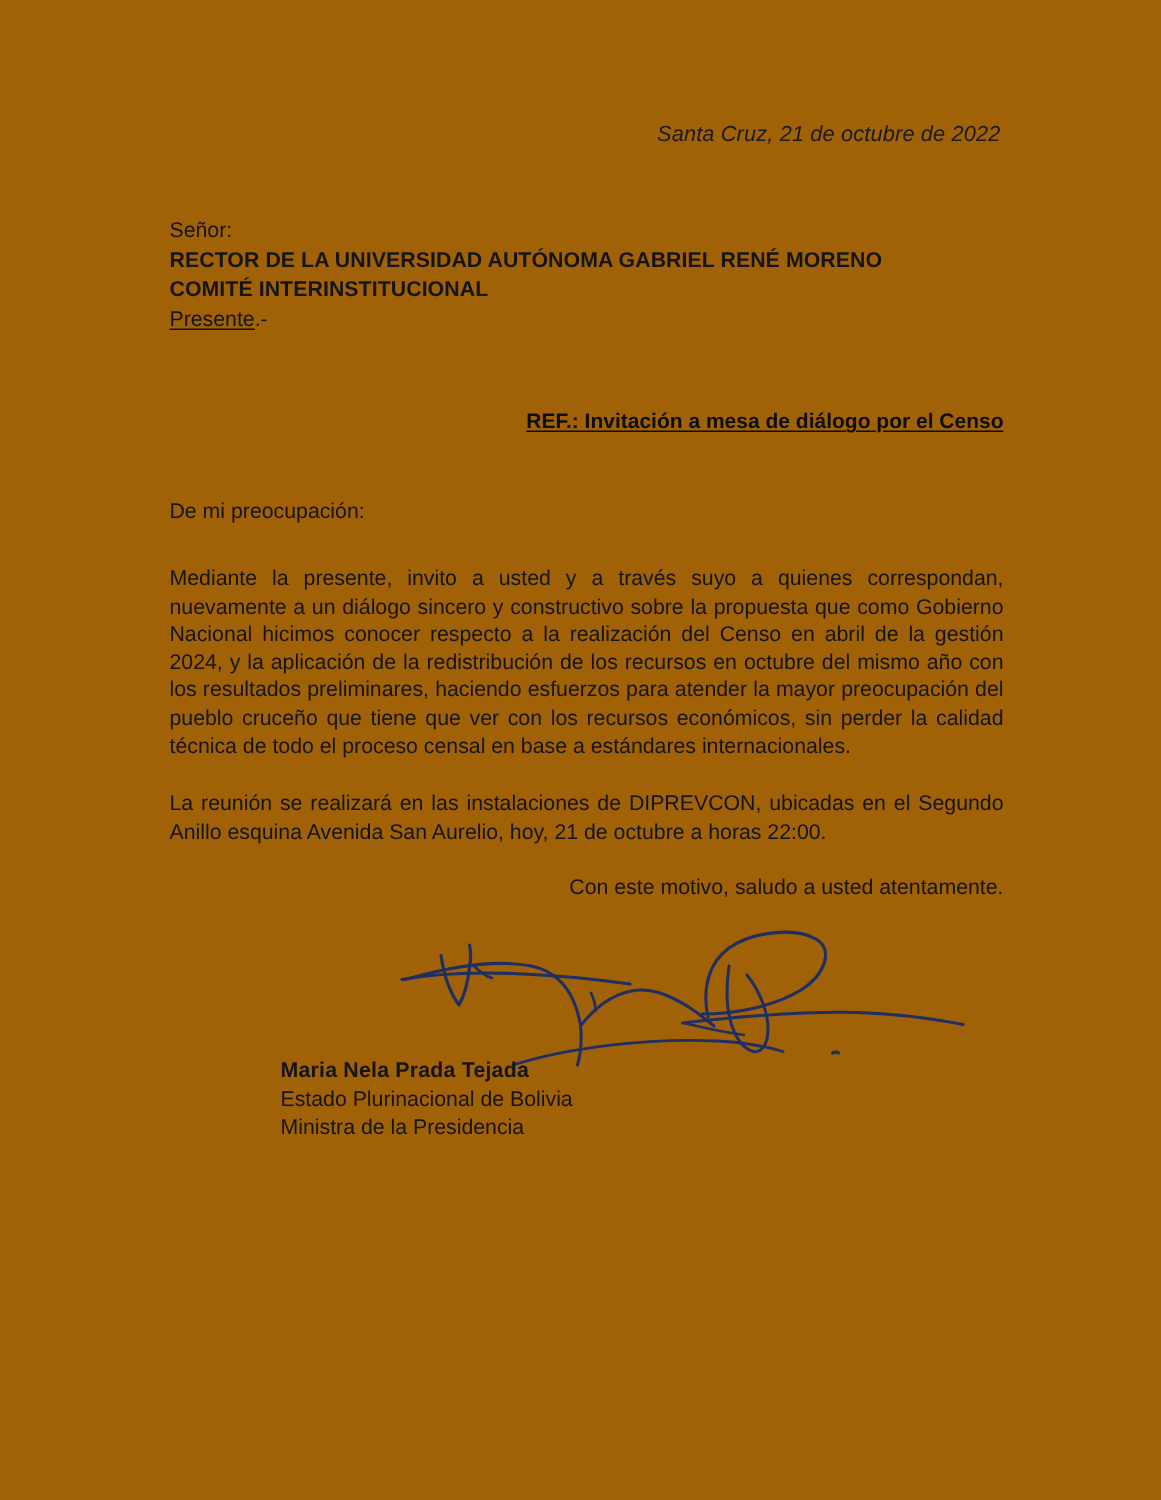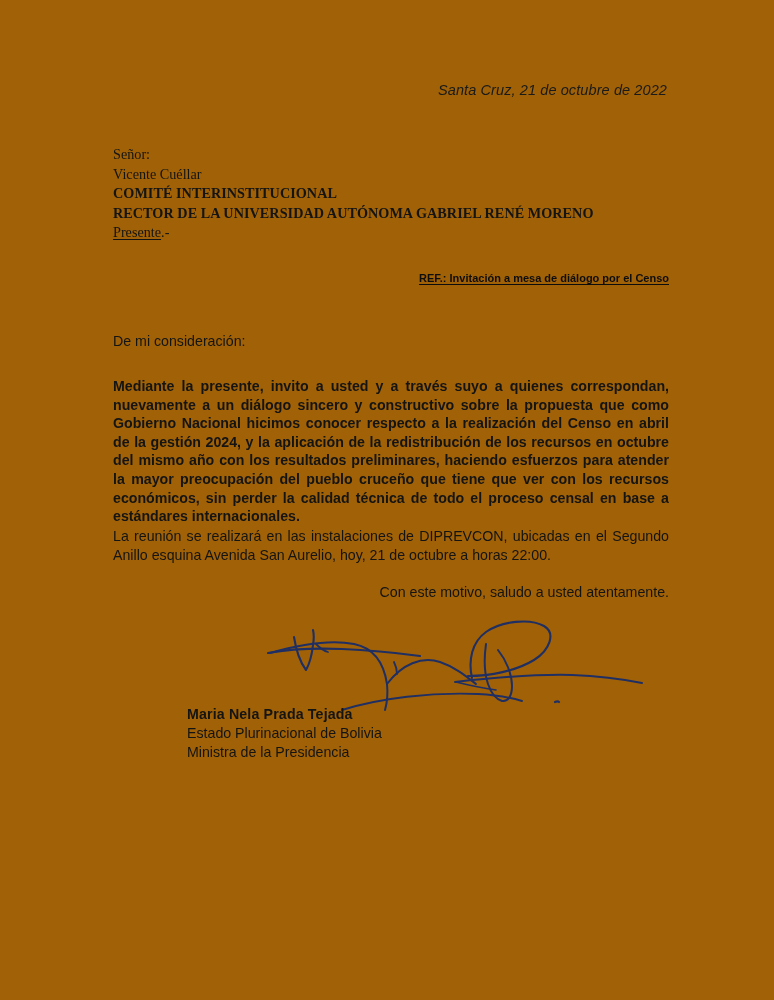--- a/index.html
+++ b/index.html
@@ -34,34 +34,33 @@
 
   
   .addressee {
     position: absolute;
     left: 113px;
     top: 145px;
     width: 560px;
     font-size: 14.2px;
     line-height: 19.6px;
     color: #141414;
-    font-family: Liberation Serif, serif;
   }
   .addressee .ln { display: block; white-space: nowrap; }
   .addressee .bold { font-weight: bold; letter-spacing: 0.05px; }
   .addressee .u { text-decoration: underline; text-underline-offset: 1.5px; }
 
   
   .ref-line {
     position: absolute;
     left: 113px;
     top: 272px;
     width: 556px;
     text-align: right;
-    font-size: 11px;
+    font-size: 14px;
     font-weight: bold;
     color: #0d0d0d;
   }
   .ref-line .u {
     text-decoration: underline;
     text-underline-offset: 2px;
   }
 
   
   .salutation {
@@ -75,21 +74,21 @@
   
   .body-p {
     position: absolute;
     left: 113px;
     width: 556px;
     font-size: 14.2px;
     line-height: 18.6px;
     text-align: justify;
     color: #141414;
   }
-  .body-p.p1 { top: 377px; font-weight: bold; }
+  .body-p.p1 { top: 377px; }
   .body-p.p2 { top: 527px; }
   .body-p.p3 { top: 583px; text-align: right; }
 
   
   .signature-wrap {
     position: absolute;
     left: 250px;
     top: 606px;
     width: 400px;
     height: 112px;
@@ -112,29 +111,28 @@
 </style>
 </head>
 <body>
 
 <div class="page">
 
   <div class="date-line">Santa Cruz, 21 de octubre de 2022</div>
 
   <div class="addressee">
     <span class="ln">Señor:</span>
-    <span class="ln">Vicente Cuéllar</span>
+    <span class="ln bold">RECTOR DE LA UNIVERSIDAD AUTÓNOMA GABRIEL RENÉ MORENO</span>
     <span class="ln bold">COMITÉ INTERINSTITUCIONAL</span>
-    <span class="ln bold">RECTOR DE LA UNIVERSIDAD AUTÓNOMA GABRIEL RENÉ MORENO</span>
     <span class="ln"><span class="u">Presente</span><span>.-</span></span>
   </div>
 
   <div class="ref-line"><span class="u">REF.: Invitación a mesa de diálogo por el Censo</span></div>
 
-  <div class="salutation">De mi consideración:</div>
+  <div class="salutation">De mi preocupación:</div>
 
   <div class="body-p p1">Mediante la presente, invito a usted y a través suyo a quienes correspondan, nuevamente a un diálogo sincero y constructivo sobre la propuesta que como Gobierno Nacional hicimos conocer respecto a la realización del Censo en abril de la gestión 2024, y la aplicación de la redistribución de los recursos en octubre del mismo año con los resultados preliminares, haciendo esfuerzos para atender la mayor preocupación del pueblo cruceño que tiene que ver con los recursos económicos, sin perder la calidad técnica de todo el proceso censal en base a estándares internacionales.</div>
   <div class="body-p p2">La reunión se realizará en las instalaciones de DIPREVCON, ubicadas en el Segundo Anillo esquina Avenida San Aurelio, hoy, 21 de octubre a horas 22:00.</div>
   <div class="body-p p3">Con este motivo, saludo a usted atentamente.</div>
 
   <div class="signature-wrap">
     <svg width="400" height="112" viewBox="0 0 400 112" fill="none" xmlns="http://www.w3.org/2000/svg">
       <g stroke="#1f2f63" fill="none" stroke-linecap="round" stroke-linejoin="round">
 
         <path d="M18 47 C40 43, 64 42, 92 43 C120 44, 148 47, 170 50" stroke-width="2.1"></path>

